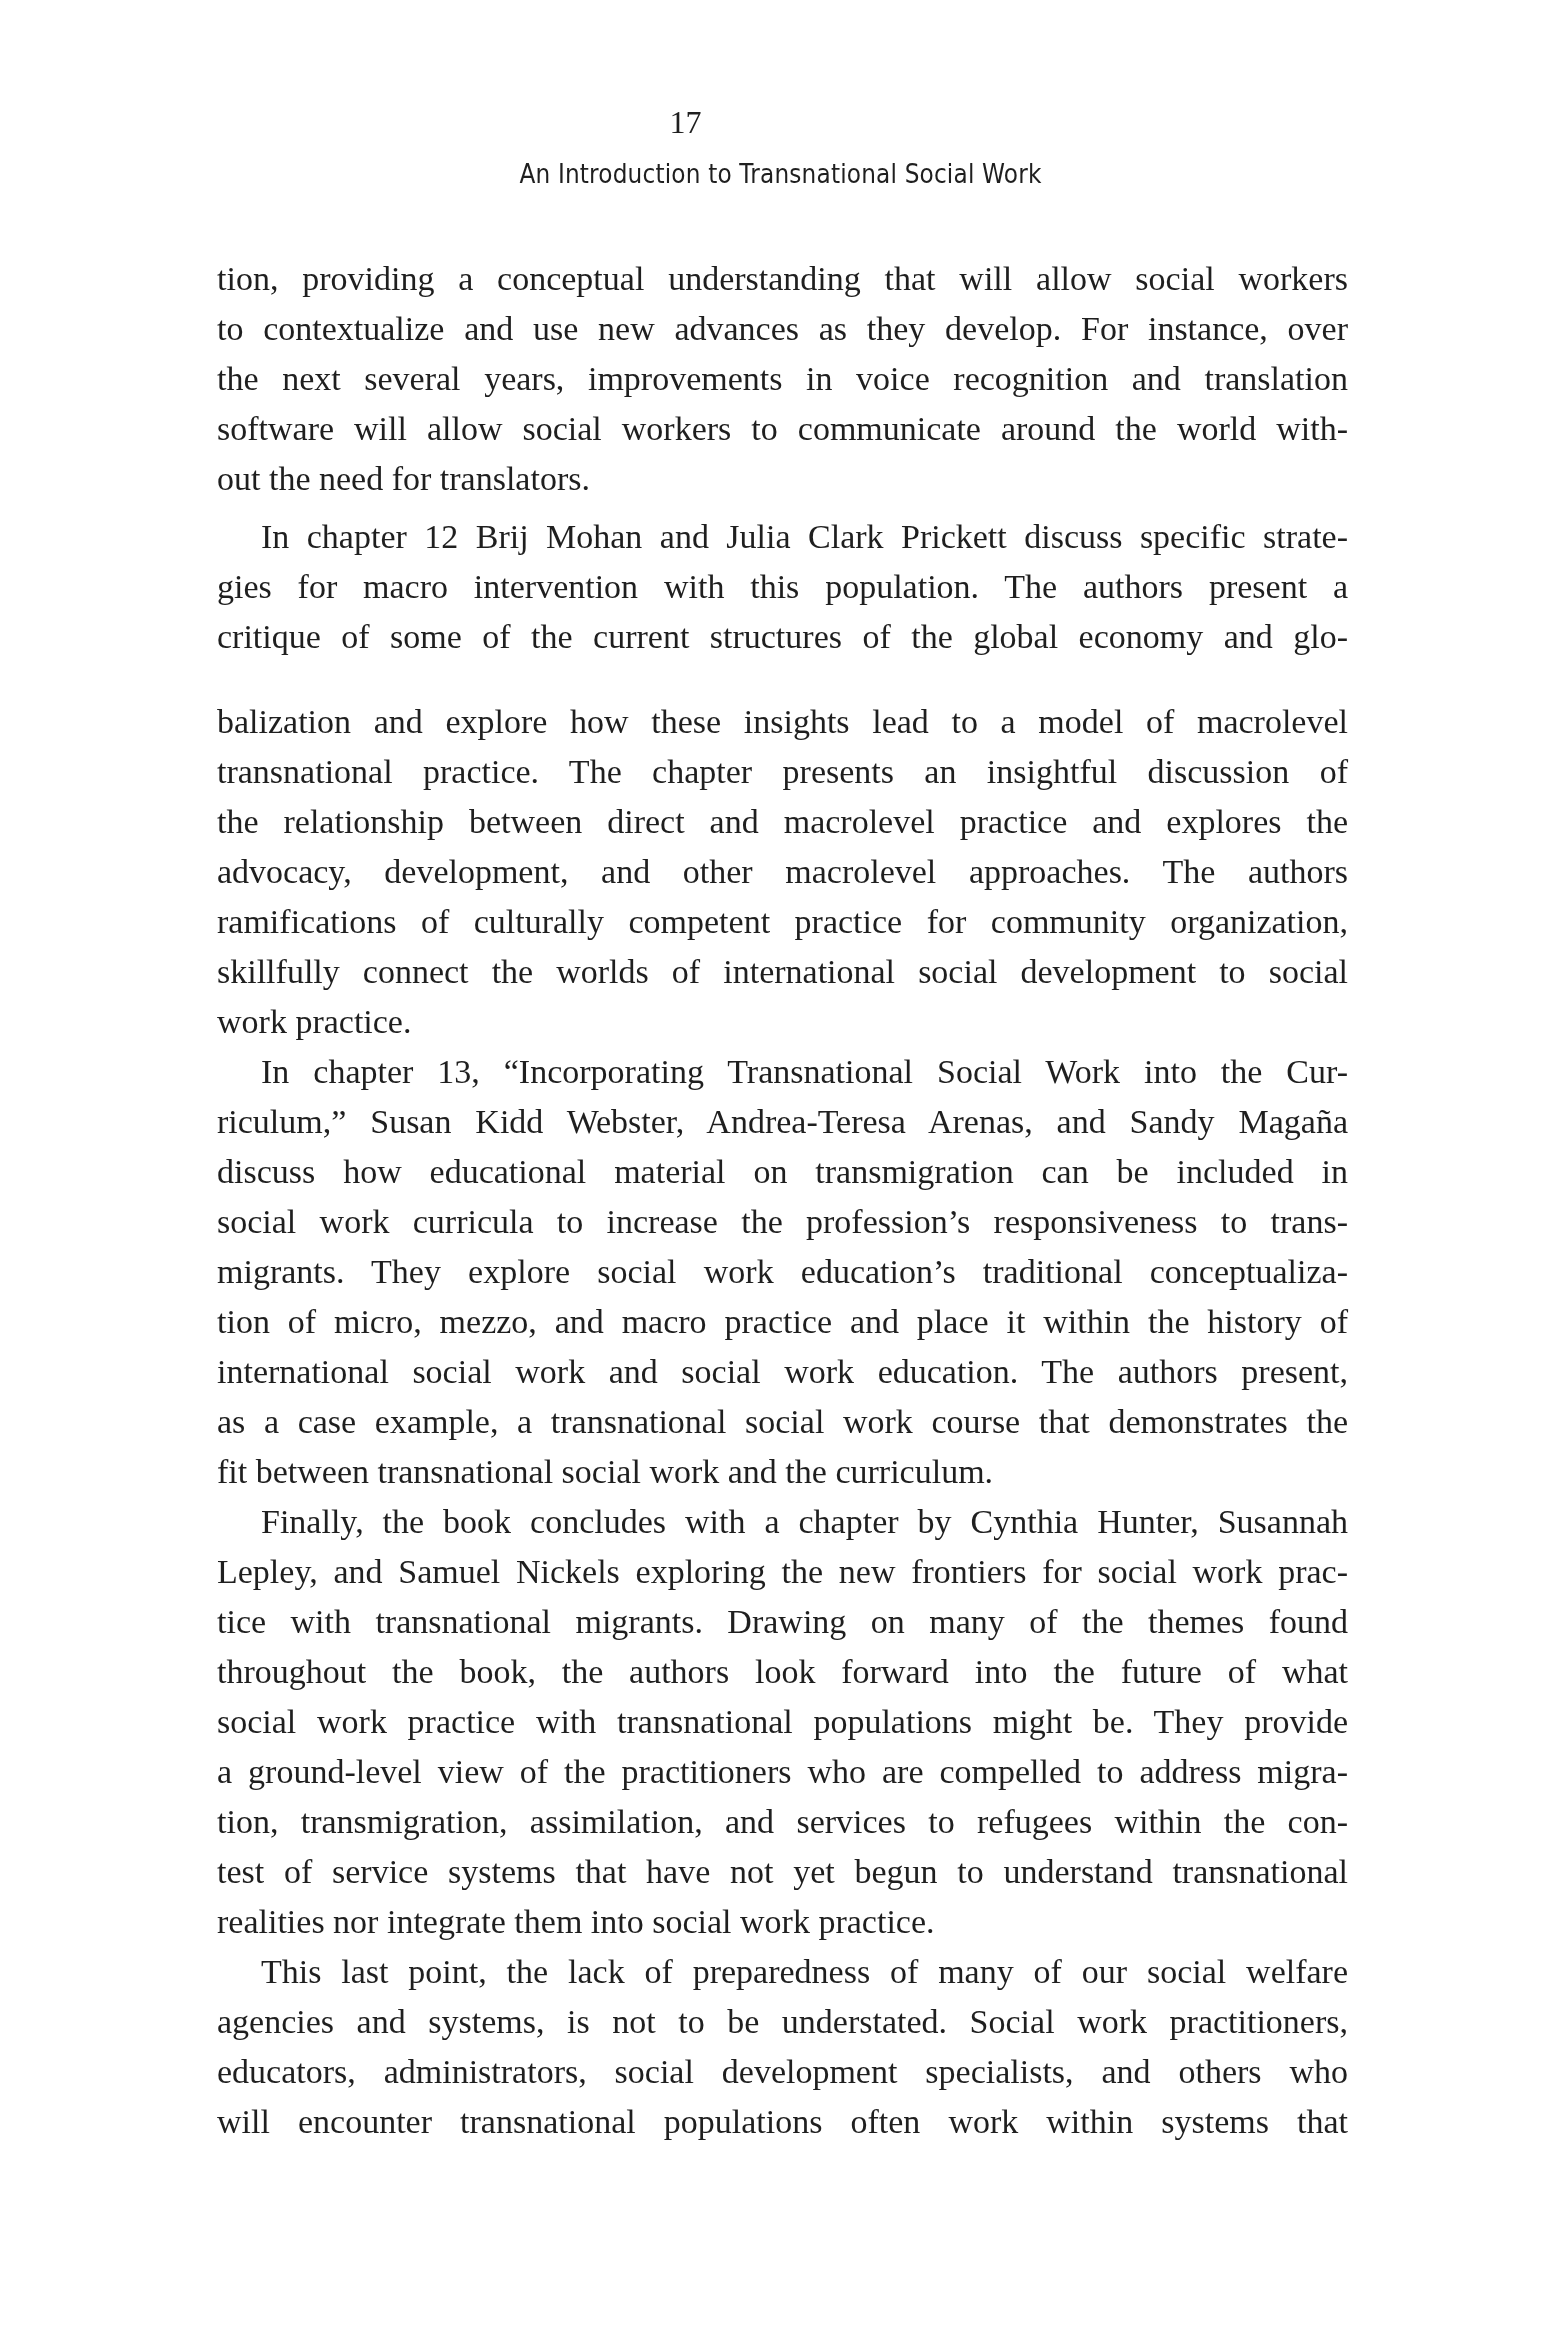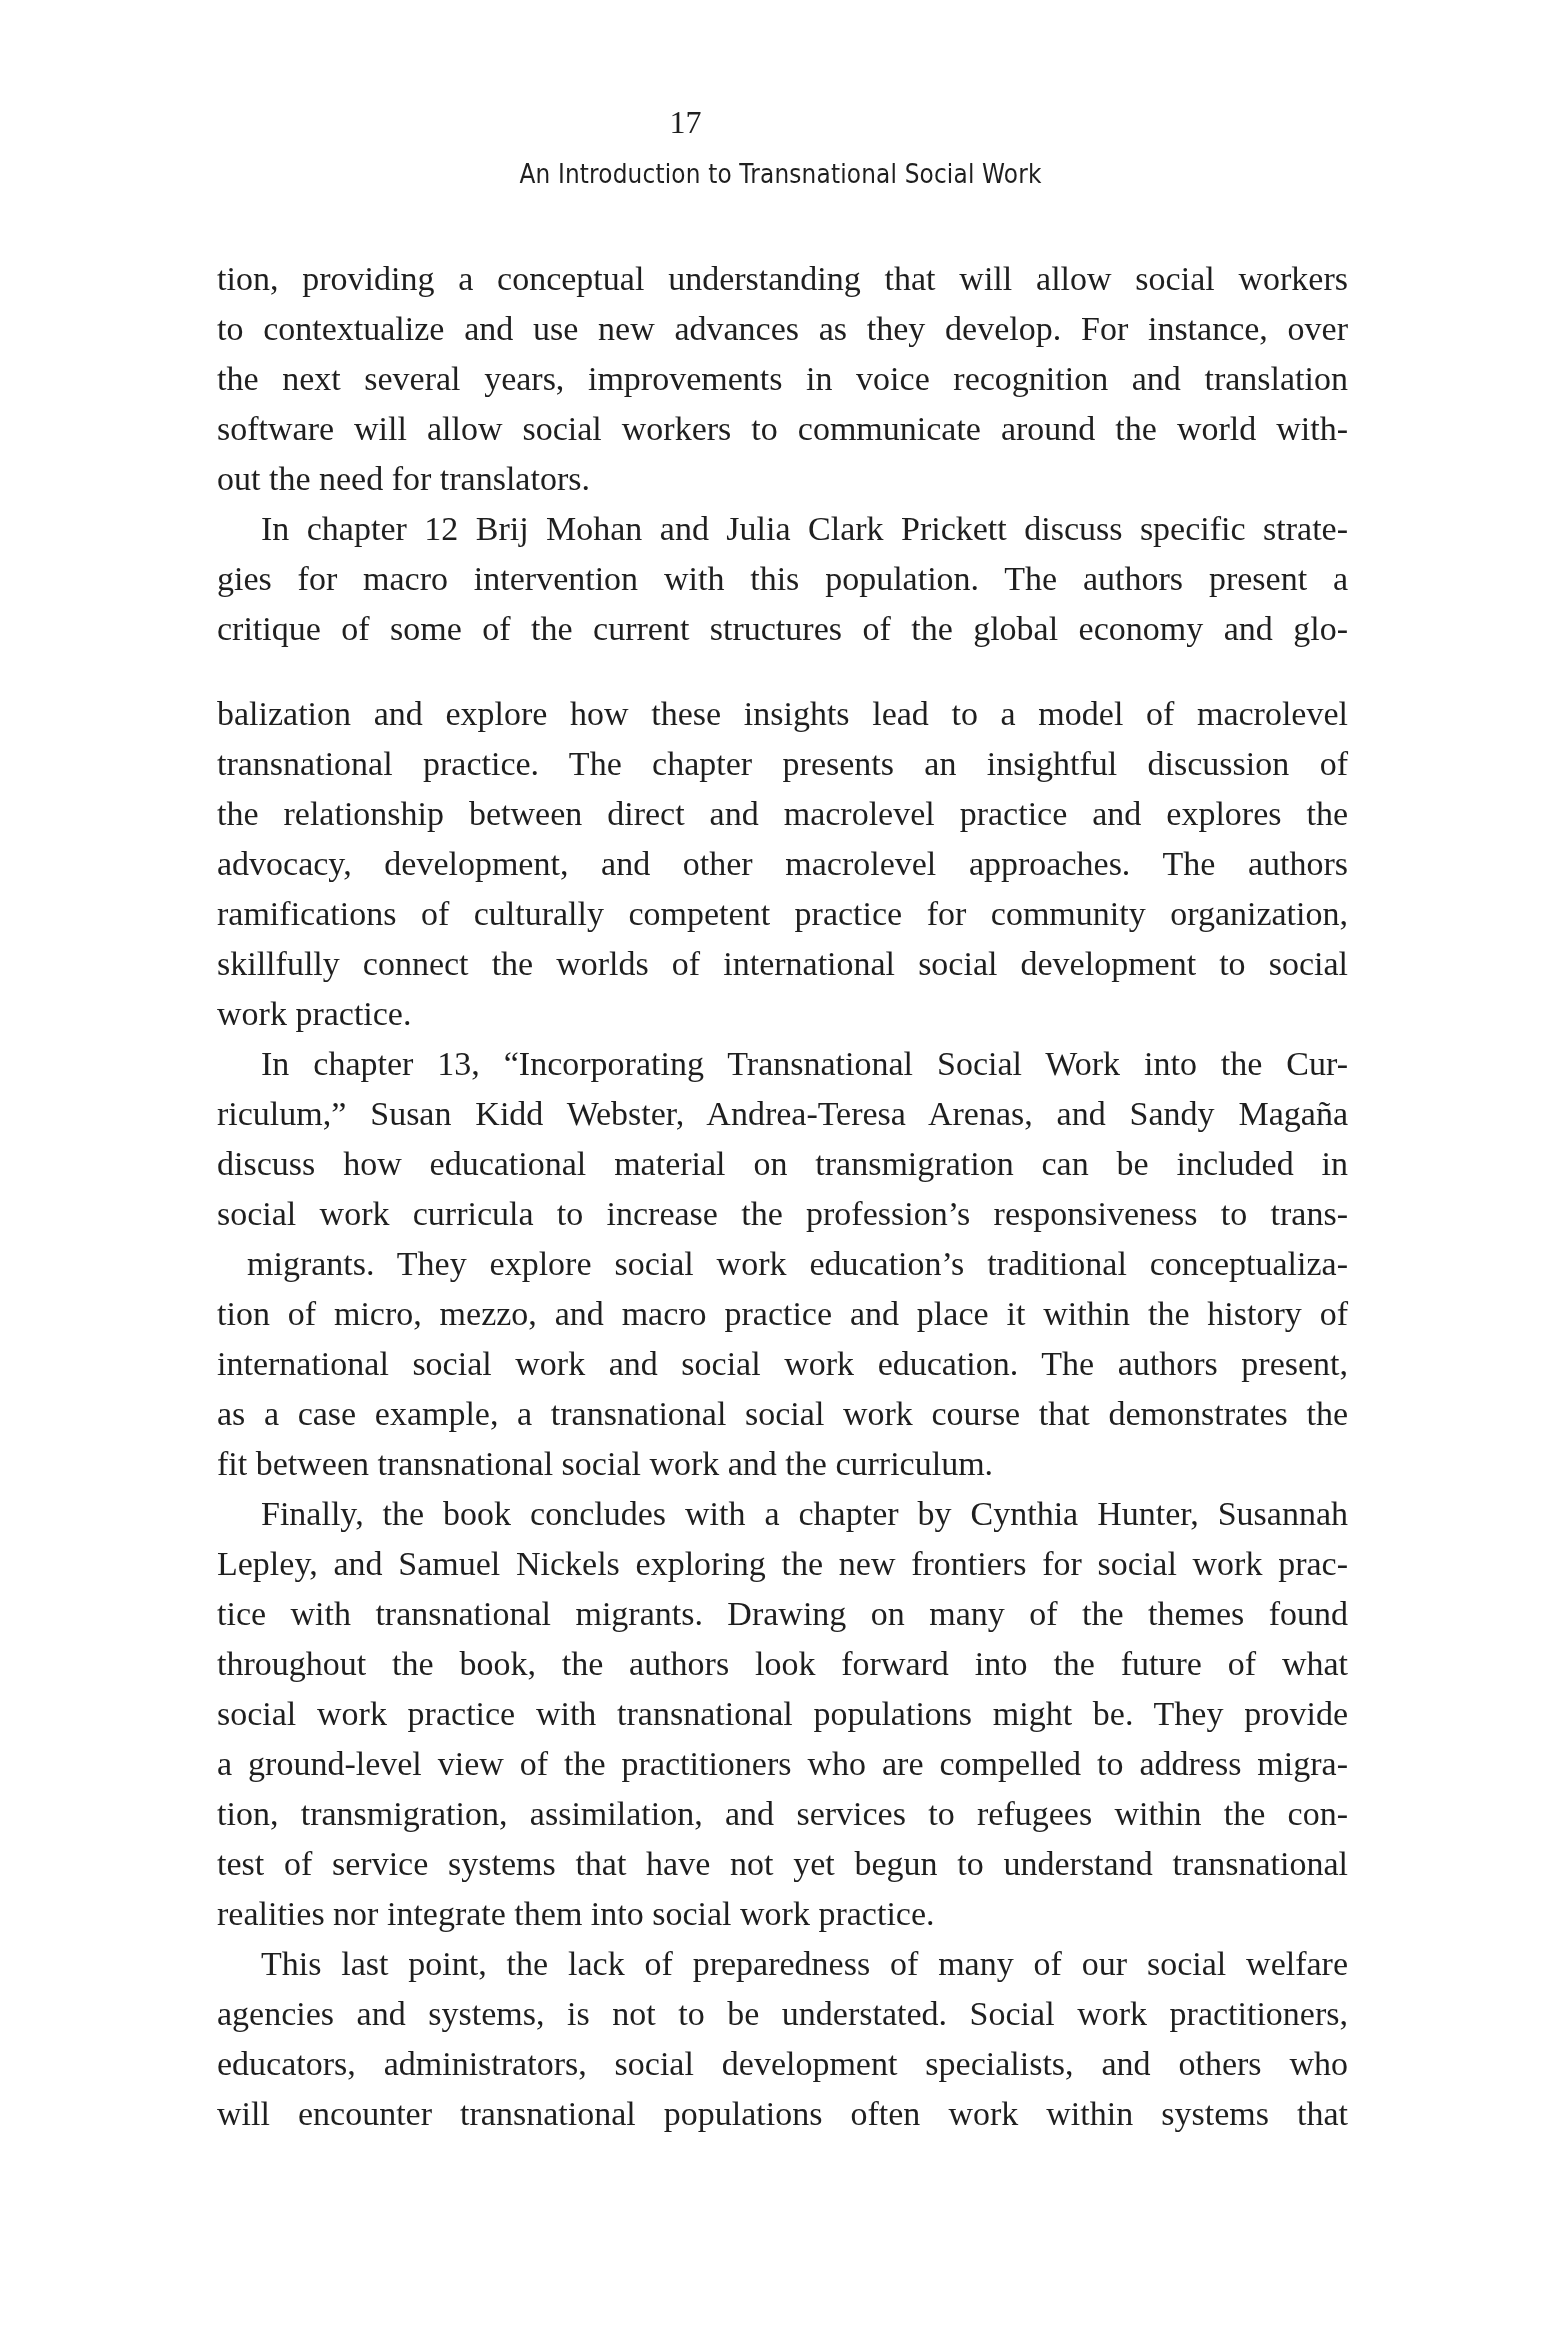--- a/index.html
+++ b/index.html
@@ -74,38 +74,38 @@
 
   <div class="para">
     <span class="line" style="white-space: normal;">tion, providing a conceptual understanding that will allow social workers</span>
     <span class="line" style="white-space: normal;">to contextualize and use new advances as they develop. For instance, over</span>
     <span class="line" style="white-space: normal;">the next several years, improvements in voice recognition and translation</span>
     <span class="line" style="white-space: normal;">software will allow social workers to communicate around the world with-</span>
     <span class="line last" style="white-space: normal;">out the need for translators.</span>
   </div>
 
   <div class="para">
-    <span class="line indent" style="white-space: normal;">In chapter 12 Brij Mohan and Julia Clark Prickett discuss specific strate-</span>
+    <span class="line indent" style="white-space: normal; margin-top: 8px;">In chapter 12 Brij Mohan and Julia Clark Prickett discuss specific strate-</span>
     <span class="line" style="white-space: normal;">gies for macro intervention with this population. The authors present a</span>
     <span class="line" style="white-space: normal;">critique of some of the current structures of the global economy and glo-</span>
     <span class="line" style="white-space: normal; margin-top: 35px;">balization and explore how these insights lead to a model of macrolevel</span>
     <span class="line" style="white-space: normal;">transnational practice. The chapter presents an insightful discussion of</span>
     <span class="line" style="white-space: normal;">the relationship between direct and macrolevel practice and explores the</span>
     <span class="line" style="white-space: normal;">advocacy, development, and other macrolevel approaches. The authors</span>
     <span class="line" style="white-space: normal;">ramifications of culturally competent practice for community organization,</span>
     <span class="line" style="white-space: normal;">skillfully connect the worlds of international social development to social</span>
     <span class="line last" style="white-space: normal;">work practice.</span>
   </div>
 
   <div class="para">
     <span class="line indent" style="white-space: normal;">In chapter 13, “Incorporating Transnational Social Work into the Cur-</span>
     <span class="line" style="white-space: normal;">riculum,” Susan Kidd Webster, Andrea-Teresa Arenas, and Sandy Magaña</span>
     <span class="line" style="white-space: normal;">discuss how educational material on transmigration can be included in</span>
     <span class="line" style="white-space: normal;">social work curricula to increase the profession’s responsiveness to trans-</span>
-    <span class="line" style="white-space: normal; margin-left: 30px;">migrants. They explore social work education’s traditional conceptualiza-</span>
+    <span class="line" style="white-space: normal;">migrants. They explore social work education’s traditional conceptualiza-</span>
     <span class="line" style="white-space: normal;">tion of micro, mezzo, and macro practice and place it within the history of</span>
     <span class="line" style="white-space: normal;">international social work and social work education. The authors present,</span>
     <span class="line" style="white-space: normal;">as a case example, a transnational social work course that demonstrates the</span>
     <span class="line last" style="white-space: normal;">fit between transnational social work and the curriculum.</span>
   </div>
 
   <div class="para">
     <span class="line indent" style="white-space: normal;">Finally, the book concludes with a chapter by Cynthia Hunter, Susannah</span>
     <span class="line" style="white-space: normal;">Lepley, and Samuel Nickels exploring the new frontiers for social work prac-</span>
     <span class="line" style="white-space: normal;">tice with transnational migrants. Drawing on many of the themes found</span>

